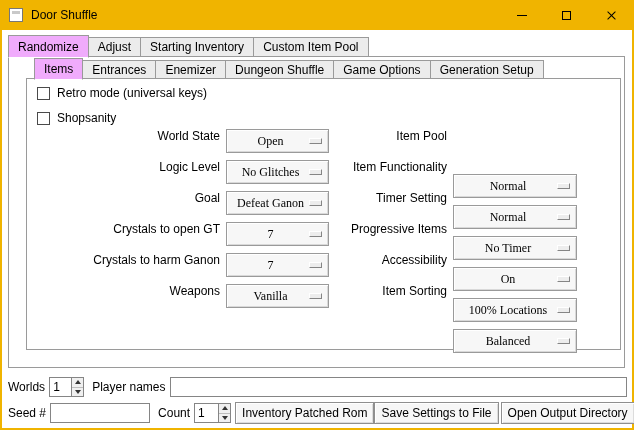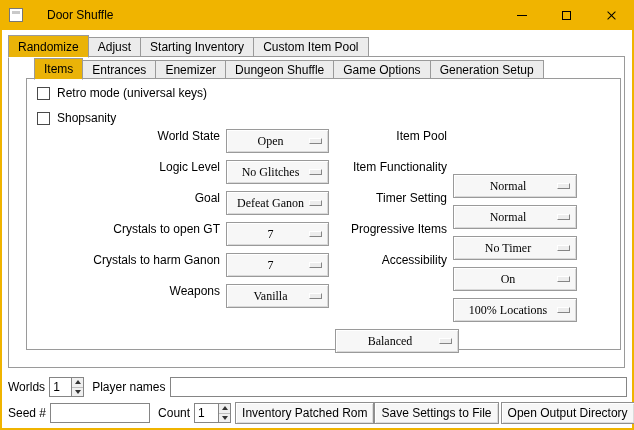--- a/index.html
+++ b/index.html
@@ -8,38 +8,38 @@
     font-family:"Liberation Sans", sans-serif;
     font-size:12px; color:#000;
     position:relative; overflow:hidden;
   }
   .window { position:absolute; inset:0; background:#f0b400; }
 
   
   .titlebar { position:absolute; top:0; left:0; width:100%; height:30px; display:flex; align-items:center; }
   .app-icon { width:14px; height:14px; margin-left:9px; background:#fff; border:1px solid #777; position:relative; flex:0 0 auto; }
   .app-icon::after { content:""; position:absolute; left:2px; top:2px; right:2px; height:3px; background:#c9c9c9; }
-  .title-text { margin-left:24px; font-size:12px; }
+  .title-text { margin-left:8px; font-size:12px; }
   .win-controls { margin-left:auto; display:flex; height:100%; }
   .win-btn { width:45px; height:100%; display:flex; align-items:center; justify-content:center; cursor:default; }
   .min-icon { width:10px; height:1px; background:#000; }
   .max-icon { width:9px; height:9px; border:1px solid #000; }
   .x-icon { position:relative; width:11px; height:11px; }
   .x-icon::before, .x-icon::after { content:""; position:absolute; left:5px; top:0; width:1px; height:11px; background:#000; }
   .x-icon::before { transform:rotate(45deg); }
   .x-icon::after  { transform:rotate(-45deg); }
 
   
   .client { position:absolute; left:2px; right:2px; top:30px; bottom:2px; background:#fff; }
 
   
   .tabs { position:absolute; display:flex; align-items:flex-end; z-index:3; }
   .tab { background:#ececec; border:1px solid #9a9a9a; padding:0 9px; height:20px; display:flex; align-items:center; white-space:nowrap; }
   .tab + .tab { margin-left:-1px; }
-  .tab.active { background:#eab308; height:23px; border-bottom:1px solid #fff; margin-bottom:-1px; z-index:4; position:relative; }
+  .tab.active { background:#f0abfc; height:23px; border-bottom:1px solid #fff; margin-bottom:-1px; z-index:4; position:relative; }
   .main-tabs { left:6px; top:4px; height:23px; }
   .sub-tabs  { left:24px; top:27px; height:22px;padding-left:8px; }
   .sub-tabs .tab { height:19px; }
   .sub-tabs .tab.active { height:22px; }
 
   .pane { position:absolute; background:#fff; border:1px solid #9a9a9a; z-index:1; }
   .outer-pane { left:6px;  top:26px; width:617px; height:312px; }
   .inner-pane { left:24px; top:48px; width:595px; height:272px; z-index:2; }
 
   
@@ -199,20 +199,21 @@
             <span class="dind"></span>
           </div>
         </div>
 
         <div class="grow">
           <span class="ll">Weapons</span>
           <div class="dropdown lb">
             <span class="dval">Vanilla</span>
             <span class="dind"></span>
           </div>
+          <span class="rl">Item Sorting</span>
           <div class="dropdown rb">
             <span class="dval">Balanced</span>
             <span class="dind"></span>
           </div>
         </div>
 
       </div>
     </div>
 
     <div class="frow rowA">

